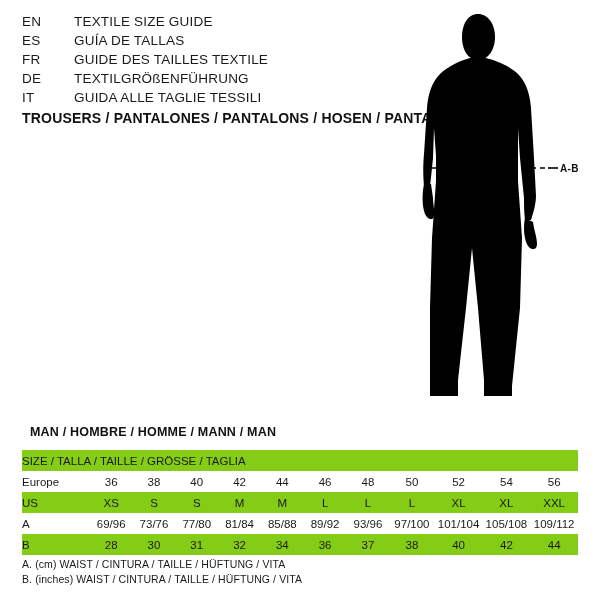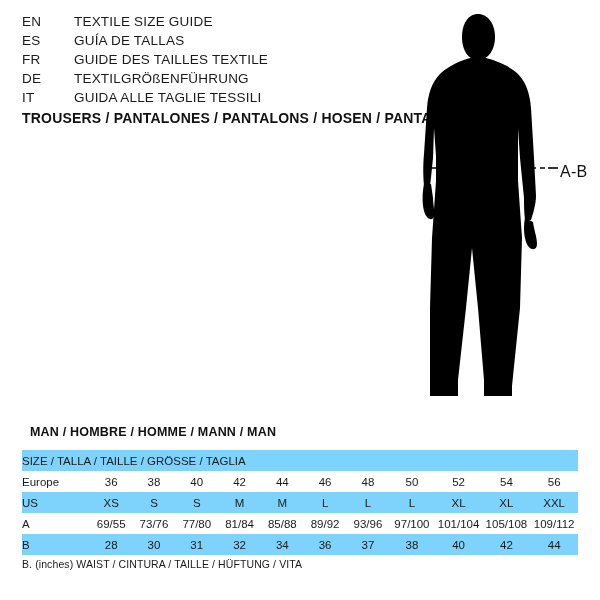--- a/index.html
+++ b/index.html
@@ -62,23 +62,24 @@
     left: 400px;
     top: 8px;
     width: 200px;
     height: 400px;
   }
   .figure-svg { display: block; }
   .ab-label {
     position: absolute;
     left: 160px;
     top: 155px;
-    font-size: 16px;
+    font-size: 10px;
     color: #111111;
     letter-spacing: .3px;
+    font-weight: bold;
   }
 
   
   .gender-title {
     position: absolute;
     left: 22px;
     top: 425px;
     font-size: 12.5px;
     font-weight: bold;
     letter-spacing: .2px;
@@ -99,21 +100,21 @@
     font-size: 11.5px;
     color: #1a1a1a;
   }
   table.size-table td {
     padding: 2px 0 2px 0;
     height: 17px;
     vertical-align: middle;
     white-space: nowrap;
   }
   table.size-table tr.shaded td {
-    background: #7dd3fc;
+    background: #84cc16;
   }
   td.label-cell {
     width: 88px;
     padding-left: 2px;
   }
   td.val {
     width: 52px;
     text-align: center;
   }
   tr.header-row td {
@@ -222,21 +223,21 @@
           <td class="val">L</td>
           <td class="val">L</td>
           <td class="val">L</td>
           <td class="val">XL</td>
           <td class="val">XL</td>
           <td class="val">XXL</td>
         </tr>
 
         <tr>
           <td class="label-cell">A</td>
-          <td class="val">69/55</td>
+          <td class="val">69/96</td>
           <td class="val">73/76</td>
           <td class="val">77/80</td>
           <td class="val">81/84</td>
           <td class="val">85/88</td>
           <td class="val">89/92</td>
           <td class="val">93/96</td>
           <td class="val">97/100</td>
           <td class="val">101/104</td>
           <td class="val">105/108</td>
           <td class="val">109/112</td>
@@ -254,16 +255,17 @@
           <td class="val">38</td>
           <td class="val">40</td>
           <td class="val">42</td>
           <td class="val">44</td>
         </tr>
       </tbody>
     </table>
   </div>
 
   <div class="footnotes">
+    <div class="footnote-line">A. (cm) WAIST / CINTURA / TAILLE / HÜFTUNG / VITA</div>
     <div class="footnote-line">B. (inches) WAIST / CINTURA / TAILLE / HÜFTUNG / VITA</div>
   </div>
 
 </div>
 
 </body></html>

